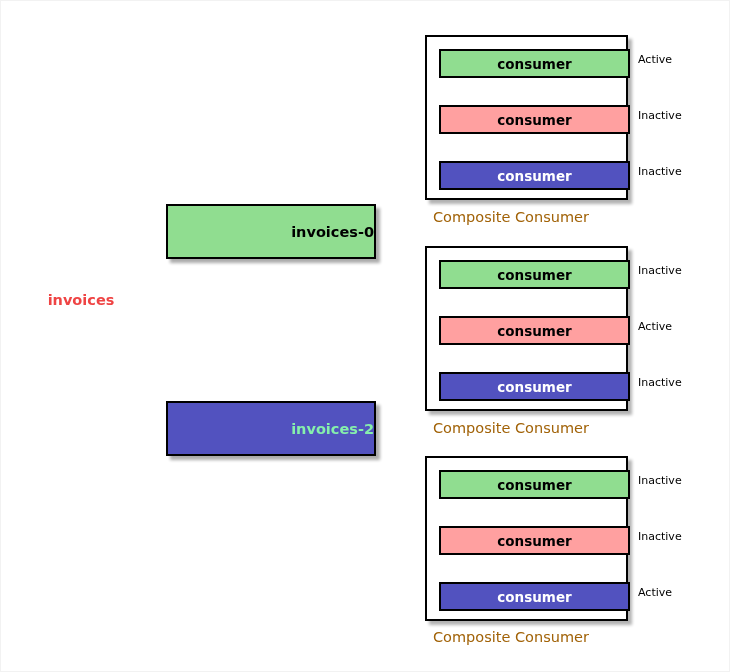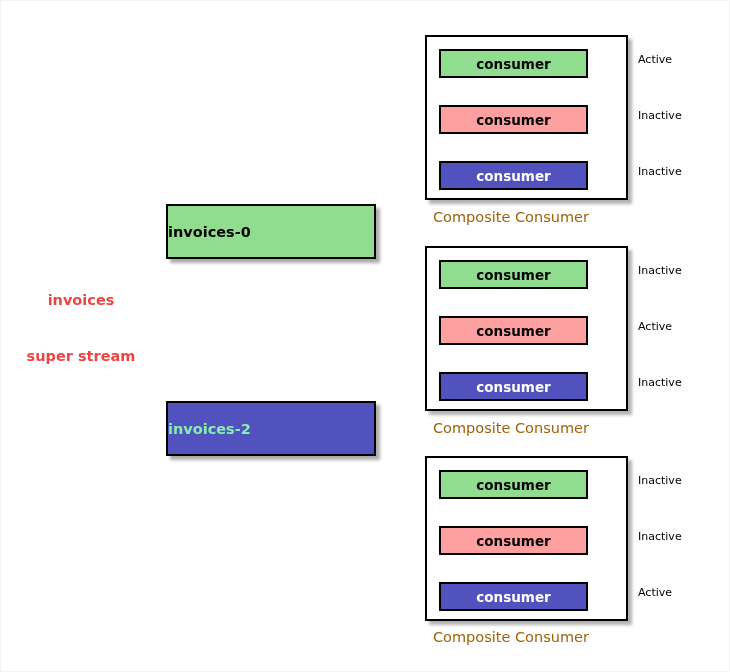--- a/index.html
+++ b/index.html
@@ -35,21 +35,21 @@
   .partition {
     position: absolute;
     left: 165px;
     width: 210px;
     height: 55px;
     border: 2px solid #000000;
     box-sizing: border-box;
     box-shadow: 4px 4px 3px rgba(0,0,0,0.33);
     display: flex;
     align-items: center;
-    justify-content: flex-start;
+    justify-content: flex-end;
   }
   .partition span {
     font-size: 14.5px;
     font-weight: bold;
     letter-spacing: 0px;
   }
   #partition-0 { top: 203px; }
   #partition-1 { top: 301px; }
   #partition-2 { top: 400px; }
 
@@ -63,21 +63,21 @@
     box-sizing: border-box;
     box-shadow: 4px 4px 3px rgba(0,0,0,0.30);
   }
   #composite-0 { top: 34px;  height: 165px; }
   #composite-1 { top: 245px; height: 165px; }
   #composite-2 { top: 455px; height: 165px; }
 
   .consumer-row {
     position: absolute;
     left: 12px;
-    width: 149px;
+    width: 191px;
     height: 29px;
   }
   .consumer-row.r0 { top: 12px; }
   .consumer-row.r1 { top: 68px; }
   .consumer-row.r2 { top: 124px; }
 
   .consumer-box {
     width: 100%;
     height: 100%;
     border: 2px solid #000000;
@@ -114,21 +114,20 @@
   #caption-0 { top: 208px; }
   #caption-1 { top: 419px; }
   #caption-2 { top: 628px; }
 </style>
 </head>
 <body>
 
 <div id="canvas">
 
   <div class="stream-label" id="stream-name">invoices</div>
-  <div class="stream-label" id="stream-kind">super stream</div>
 
   <div class="partition" id="partition-0" style="background-color: rgb(144, 221, 144);">
     <span style="color: rgb(0, 0, 0);">invoices-0</span>
   </div>
 
 
   <div class="partition" id="partition-2" style="background-color: rgb(82, 82, 191);">
     <span style="color: #86efac;">invoices-2</span>
   </div>
 

